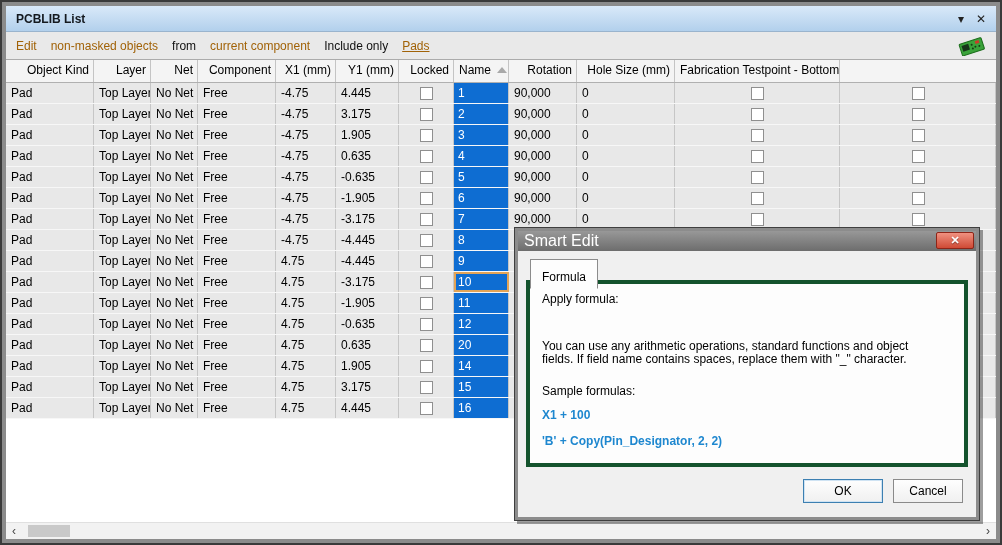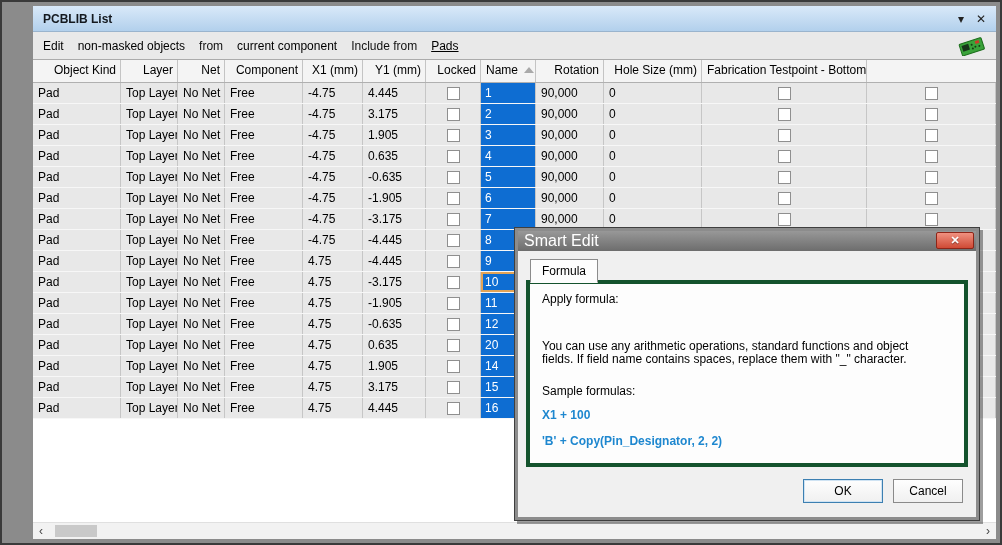--- a/index.html
+++ b/index.html
@@ -2,32 +2,32 @@
 <html><head>
 <meta charset="utf-8">
 <style>
   * { margin:0; padding:0; box-sizing:border-box; }
   html,body { width:1002px; height:545px; font-family:"Liberation Sans", sans-serif; }
   .window{
     position:relative; width:1002px; height:545px;
     background:#8b8b8b; border:2px solid #3a3a3a; overflow:hidden;
   }
   .content{ position:absolute; left:4px; top:4px; right:4px; bottom:4px;
-    display:flex; flex-direction:column; background:#fff;margin-left:27px; }
+    display:flex; flex-direction:column; background:#fff; }
   
   .titlebar{ height:26px; background:linear-gradient(#d9e9f9,#b2d0ec);
     display:flex; align-items:center; padding:0 10px; flex:0 0 auto;
     border-bottom:1px solid #9ab4cd;}
   .titlebar .t-text{ font-size:12px; font-weight:bold; color:#14191f; }
   .titlebar .t-icons{ margin-left:auto; display:flex; gap:12px; }
   .titlebar .t-icons span{ font-size:12px; color:#222; cursor:default; line-height:1; }
   
   .toolbar{ height:28px; background:#e9e9e9; display:flex; align-items:center;
     padding:0 10px; gap:14px; font-size:12px; flex:0 0 auto; border-bottom:1px solid #ababab; position:relative;}
-  .lnk{ color:#000000; cursor:pointer; }
+  .lnk{ color:#a16207; cursor:pointer; }
   .lnk.u{ text-decoration:underline; }
   .plain{ color:#111; }
   .pcb-icon{ position:absolute; right:10px; top:4px; width:30px; height:20px; }
   
   .gridwrap{ flex:1 1 auto; background:#fff; overflow:hidden; }
   .grid-row{ display:grid;
     grid-template-columns:88px 57px 47px 78px 60px 63px 55px 55px 68px 98px 165px minmax(0,1fr); }
   .grid-head{ background:#f4f4f4; border-bottom:1px solid #b0b0b0;text-align:right; }
   .grid-head .hcell{ font-size:12px; color:#000; padding:3px 4px 4px 5px;
     border-right:1px solid #c4c4c4; height:22px; white-space:nowrap; overflow:hidden; position:relative;}
@@ -57,21 +57,21 @@
     display:flex; align-items:center; padding:0 6px; position:relative; }
   .dlg-title .d-text{ color:#fff; font-size:16px; }
   .dlg-close{ position:absolute; right:2px; top:1px; width:38px; height:17px;
     background:linear-gradient(#f09180,#cf4a35); border:1px solid #8e2518; border-radius:2px;
     color:#fff; font-size:11px; font-weight:bold; display:flex; align-items:center; justify-content:center;
     cursor:pointer; text-shadow:0 1px 1px rgba(0,0,0,.4);}
   .dlg-body{ position:relative; background:#f0f0f0; height:266px; }
   .tabs{ position:absolute; left:12px; top:9px; display:flex; }
   .tab{ font-size:12px; padding:3px 11px 4px 11px; border:1px solid #8c8c8c; background:#ececec;
     color:#000; cursor:pointer; position:relative; }
-  .tab.active{ background:#fdfdfd; border-bottom:1px solid #fdfdfd; z-index:3; padding-top:4px; margin-top:-1px;}
+  .tab.active{ background:#fdfdfd; border-bottom:1px solid #fdfdfd; z-index:3; padding-top:10px; margin-top:-1px;}
   .tab.inactive{ border-right:none; }
   .tab-page{ position:absolute; left:8px; right:8px; top:29px; height:187px;
     background:#fdfdfd; border:4px solid #14532d; z-index:2; }
   .lbl{ position:absolute; font-size:12px; color:#000; }
   .combo{ position:absolute; left:12px; right:16px; top:26px; height:22px; background:#fff;
     border:1px solid #7ba7cc; display:flex; align-items:center; padding:0 6px; font-size:12px; cursor:pointer;}
   .combo .chev{ margin-left:auto; color:#6f8dab; font-size:13px; line-height:1; }
   .desc{ position:absolute; left:12px; right:28px; top:56px; font-size:12px; color:#000; line-height:13px;}
   .formula{ position:absolute; left:12px; font-size:12px; font-weight:bold; color:#1e87cf; }
   .btn{ position:absolute; top:228px; height:24px; font-size:12px; color:#000;
@@ -92,21 +92,21 @@
         <span>▾</span>
         <span>✕</span>
       </span>
     </div>
 
     <div class="toolbar">
       <span class="lnk">Edit</span>
       <span class="lnk">non-masked objects</span>
       <span class="plain">from</span>
       <span class="lnk">current component</span>
-      <span class="plain">Include from</span>
+      <span class="plain">Include only</span>
       <span class="lnk u">Pads</span>
       <svg class="pcb-icon" viewBox="0 0 30 20">
         <g transform="rotate(-18 15 10)">
           <rect x="4" y="5" width="23" height="12" rx="1" fill="#3aa33a" stroke="#1c6e1c"></rect>
           <rect x="6" y="7" width="7" height="6" fill="#17351a"></rect>
           <rect x="20" y="6.5" width="4" height="3" fill="#cc3a2a"></rect>
           <circle cx="16" cy="9" r="1" fill="#123d12"></circle>
             <circle cx="19" cy="12" r="1" fill="#123d12"></circle>
           <circle cx="16" cy="13" r="1" fill="#123d12"></circle>
             <circle cx="23" cy="12.5" r="1" fill="#123d12"></circle>

